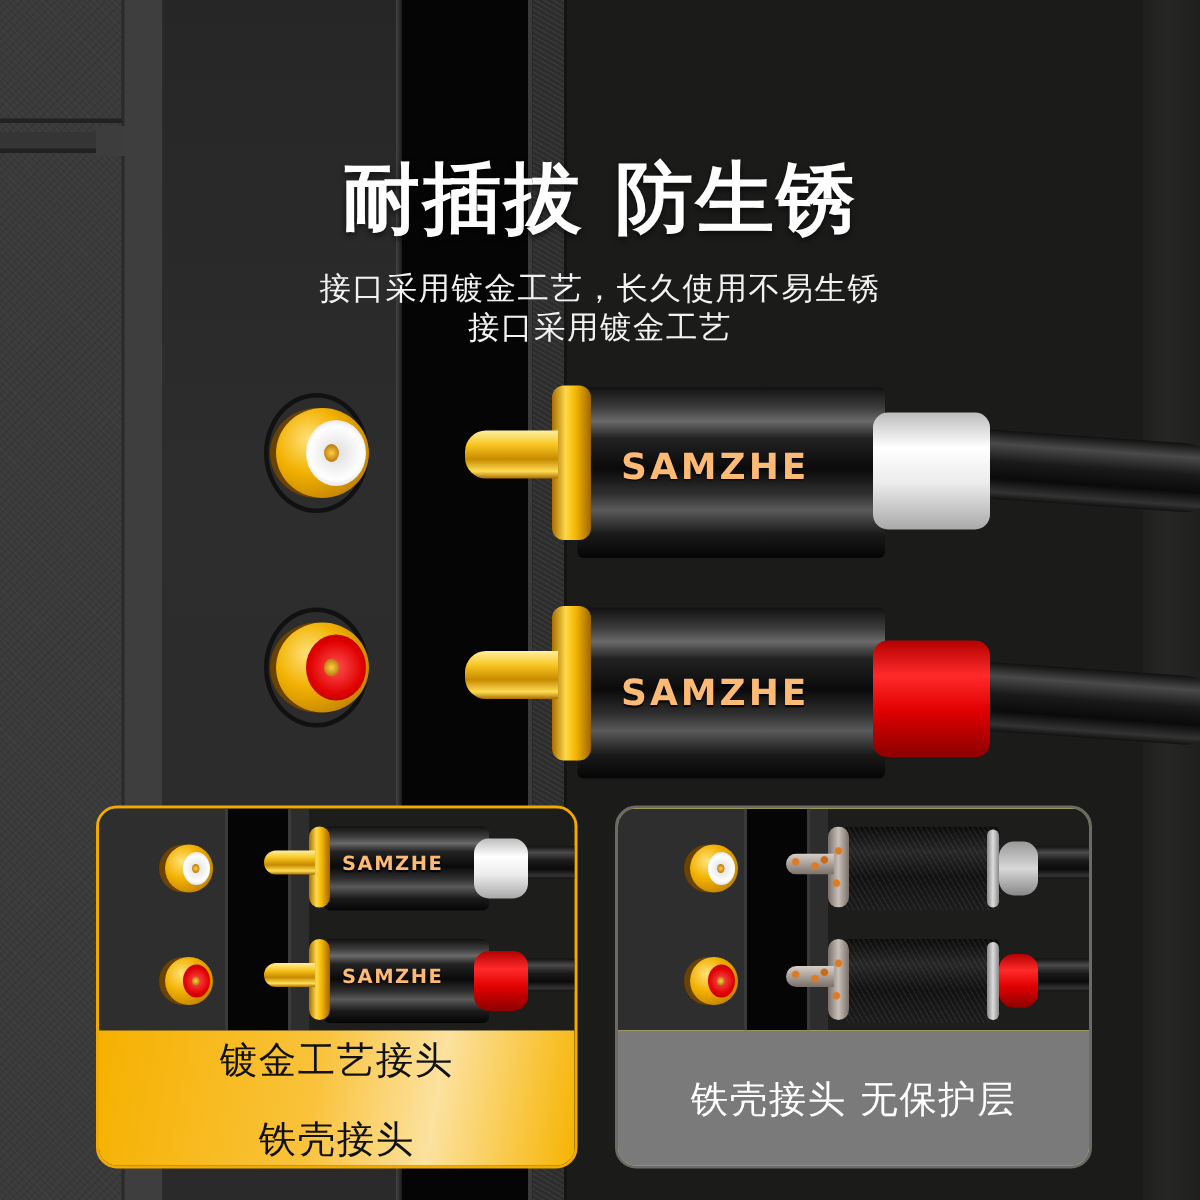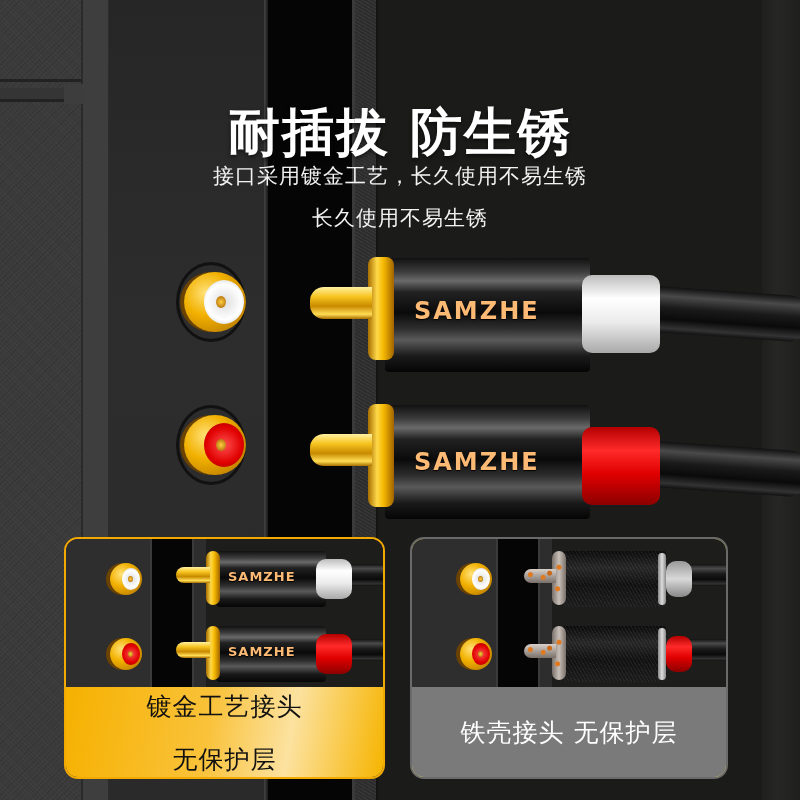--- a/index.html
+++ b/index.html
@@ -66,21 +66,21 @@
   
   .headline {
     position: absolute; left: 0; top: 98px; width: 800px; text-align: center;
     color: #ffffff; font-size: 52px; font-weight: bold; letter-spacing: 2px;
     text-shadow: 0 2px 4px rgba(0,0,0,0.6);
   }
   .subline {
     position: absolute; left: 0; width: 800px; text-align: center;
     color: #f2f2f2; font-size: 21px; letter-spacing: 1px;
   }
-  .subline.l1 { top: 162px; }
+  .subline.l1 { top: 178px; }
   .subline.l2 { top: 204px; }
 
   
   .jack {
     position: absolute; border-radius: 50%;
   }
   .jack .ring-shadow {
     position: absolute; border-radius: 50%;
     border: 3px solid #111; background: transparent;
   }
@@ -193,21 +193,21 @@
 <div class="bg-dark-panel"></div>
 <div class="bg-slot-edge"></div>
 <div class="bg-slot"></div>
 <div class="bg-slot-right"></div>
 <div class="bg-strip"></div>
 <div class="bg-main"></div>
 <div class="bg-right-edge"></div>
 
 <div class="headline">耐插拔 防生锈</div>
 <div class="subline l1">接口采用镀金工艺，长久使用不易生锈</div>
-<div class="subline l2">长久使用不易生锈</div>
+<div class="subline l2">接口采用镀金工艺</div>
 
 <div class="jack" style="left:176px;top:262px;width:80px;height:80px;">
   <div class="ring-shadow" style="left:0;top:0;width:70px;height:80px;"></div>
   <div class="gold" style="left:8px;top:10px;width:62px;height:60px;"></div>
   <div class="insert white" style="left:28px;top:18px;width:40px;height:44px;"></div>
   <div class="hole" style="left:40px;top:34px;width:10px;height:12px;"></div>
 </div>
 <div class="jack" style="left:176px;top:405px;width:80px;height:80px;">
   <div class="ring-shadow" style="left:0;top:0;width:70px;height:80px;"></div>
   <div class="gold" style="left:8px;top:10px;width:62px;height:60px;"></div>
@@ -262,21 +262,21 @@
       <div class="cable" style="left:272px;top:100px;width:60px;height:22px;"></div>
       <div class="barrel" style="left:150px;top:87px;width:110px;height:56px;"></div>
       <div class="brand" style="left:162px;top:105px;font-size:13px;letter-spacing:1px;">SAMZHE</div>
       <div class="cap red" style="left:250px;top:95px;width:36px;height:40px;"></div>
       <div class="collar" style="left:140px;top:87px;width:14px;height:54px;"></div>
       <div class="pin" style="left:110px;top:103px;width:34px;height:16px;"></div>
     </div>
   </div>
   <div class="caption">
     <div>镀金工艺接头</div>
-    <div>无保护层</div>
+    <div>铁壳接头</div>
   </div>
 </div>
 
 <div class="card bad">
   <div class="scene">
     <div class="s-panel"></div>
     <div class="s-slot"></div>
     <div class="s-strip"></div>
     <div class="s-main"></div>
 

